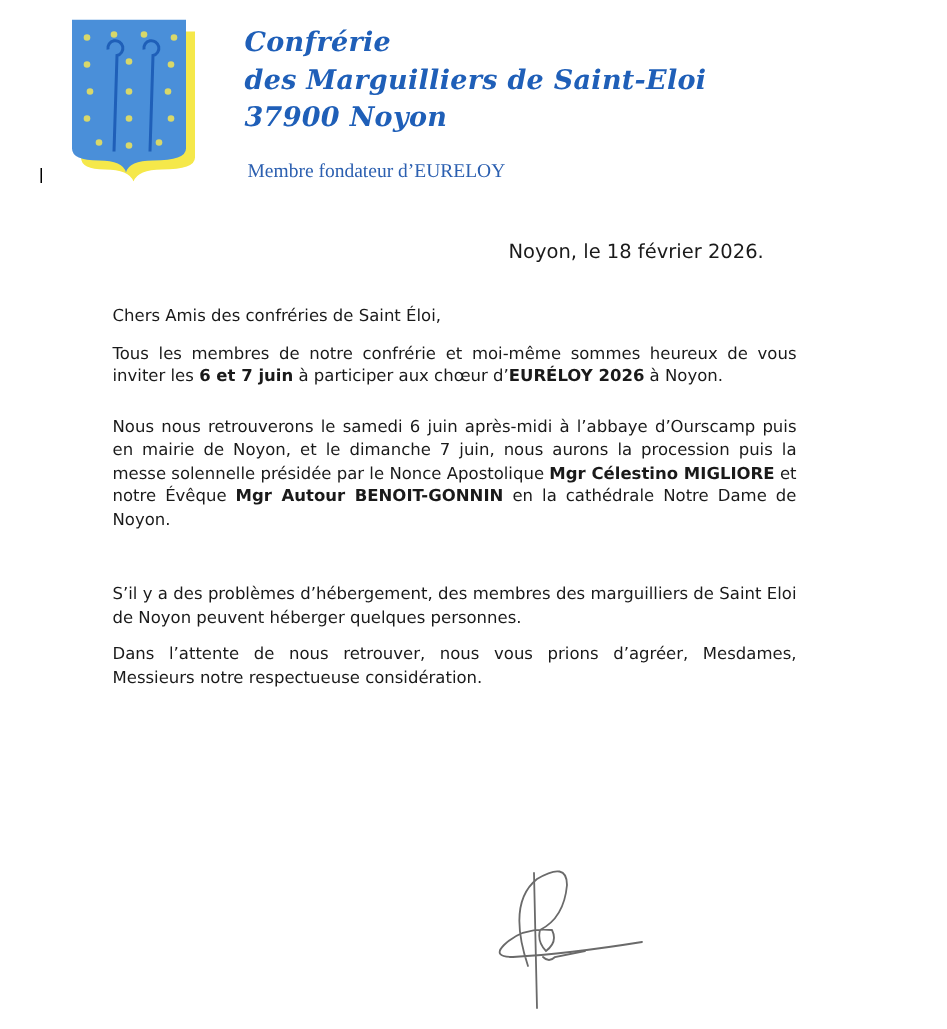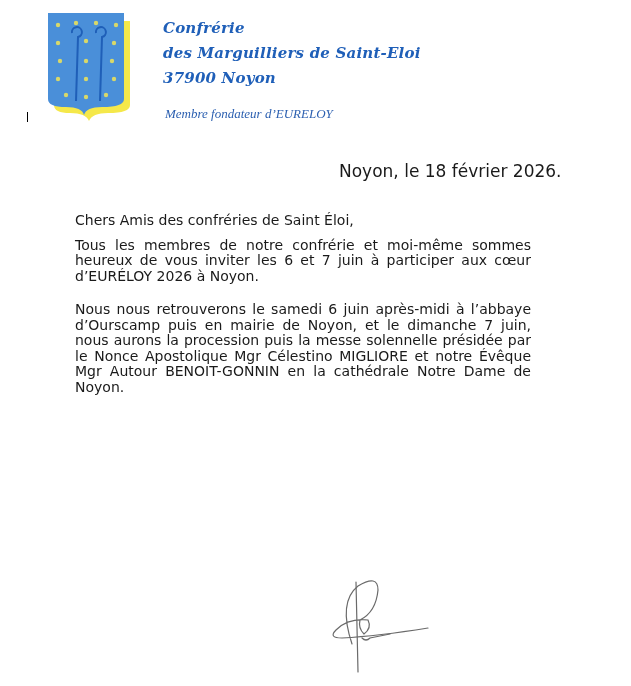--- a/index.html
+++ b/index.html
@@ -2,30 +2,30 @@
 <html><head>
 <meta charset="utf-8">
 <style>
   html, body { margin:0; padding:0; background:#ffffff; }
   body { width:631px; height:686px; position:relative; overflow:hidden;
          font-family:"DejaVu Sans", sans-serif; color:#1a1a1a; }
   .crest { position:absolute; left:48px; top:13px; width:82px; height:108px; }
   .cursor { position:absolute; left:27px; top:112px; width:1px; height:10px; background:#000; }
   .header-title { position:absolute; left:163px; top:16px; color:#1f5fb8;
                   font-family:"DejaVu Serif", serif; font-weight:bold; font-style:italic; }
-  .header-title div { font-size:15px; line-height:25px; letter-spacing:0.2px; }
+  .header-title div { font-size:18px; line-height:25px; letter-spacing:0.2px; }
   .header-sub { position:absolute; left:165px; top:106px; color:#2b5fb0;
-                font-family:"Liberation Serif", serif; font-style:italic; font-size:13px; }
-  .date { position:absolute; left:339px; top:161px; font-size:17px; }
-  .body { position:absolute; left:75px; top:213px; width:456px; font-size:14px; line-height:15.5px; }
+                font-family:"Liberation Serif", serif; font-size:13px; }
+  .date { position:absolute; left:339px; top:161px; font-size:13px; }
+  .body { position:absolute; left:75px; top:203px; width:456px; font-size:11px; line-height:15.5px; }
   .body p { margin:0; text-align:justify; }
   .gap1 { height:9px; }
   .gap2 { height:17px; }
   .lastline { text-align-last:left; }
-  b { font-weight:normal; }
+  b { font-weight:bold; }
   .signature { position:absolute; left:318px; top:572px; width:120px; height:108px; }
 </style>
 </head>
 <body>
 
 <svg class="crest" viewBox="0 0 82 108">
   <path d="M6 8 L82 8 L82 92 Q82 100 60 100 Q44 100 41 108 Q38 100 22 100 Q6 100 6 92 Z" fill="#f5e84a"></path>
   <path d="M0 0 L76 0 L76 86 Q76 94 54 94 Q38 94 36 102 Q34 94 18 94 Q0 94 0 86 Z" fill="#4a8fd9"></path>
   <g fill="#d8d86a">
     <circle cx="10" cy="12" r="2.2"></circle>
@@ -57,27 +57,29 @@
   <div>des Marguilliers de Saint-Eloi</div>
   <div>37900 Noyon</div>
 </div>
 <div class="header-sub">Membre fondateur d’EURELOY</div>
 
 <div class="date">Noyon, le 18 février 2026.</div>
 
 <div class="body">
   <p>Chers Amis des confréries de Saint Éloi,</p>
   <div class="gap1"></div>
-  <p><span>Tous les membres de notre confrérie et moi-même sommes heureux de vous inviter les </span><b>6 et 7 juin</b><span> à participer aux cœur d’</span><b>EURÉLOY 2026</b><span> à Noyon.</span></p>
+  <p><span>Tous les membres de notre confrérie et moi-même sommes heureux de vous inviter les </span><b>6 et 7 juin</b><span> à participer aux chœur d’</span><b>EURÉLOY 2026</b><span> à Noyon.</span></p>
   <div class="gap1"></div>
   <div class="gap1"></div>
   <p><span>Nous nous retrouverons le samedi 6 juin après-midi à l’abbaye d’Ourscamp puis en mairie de Noyon, et le dimanche 7 juin, nous aurons la procession puis la messe solennelle présidée par le Nonce Apostolique </span><b>Mgr Célestino MIGLIORE</b><span> et notre Évêque </span><b>Mgr Autour BENOIT-GONNIN</b><span> en la cathédrale Notre Dame de Noyon.</span></p>
   <div class="gap2"></div>
   <div class="gap2"></div>
+  <p>S’il y a des problèmes d’hébergement, des membres des marguilliers de Saint Eloi de Noyon peuvent héberger quelques personnes.</p>
   <div class="gap1"></div>
+  <p>Dans l’attente de nous retrouver, nous vous prions d’agréer, Mesdames, Messieurs notre respectueuse considération.</p>
 </div>
 
 <svg class="signature" viewBox="0 0 120 108">
   <g stroke="#6a6a6a" stroke-width="1.2" fill="none" stroke-linecap="round">
     <path d="M40 100 L38 10"></path>
     <path d="M34 72 Q20 30 40 14 Q60 2 60 18 Q58 40 42 48 Q40 56 46 62 Q54 56 50 48 Q30 46 18 58 Q10 66 24 66 Q60 64 110 56"></path>
     <path d="M44 66 Q48 70 52 66 Q62 64 72 62"></path>
   </g>
 </svg>
 

